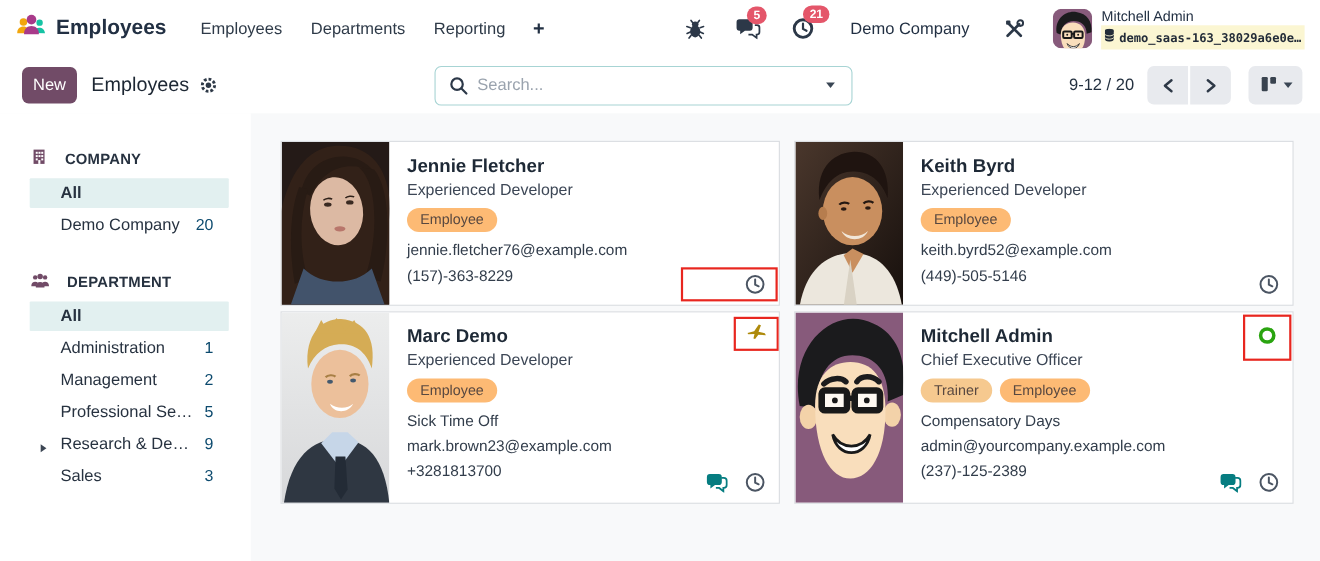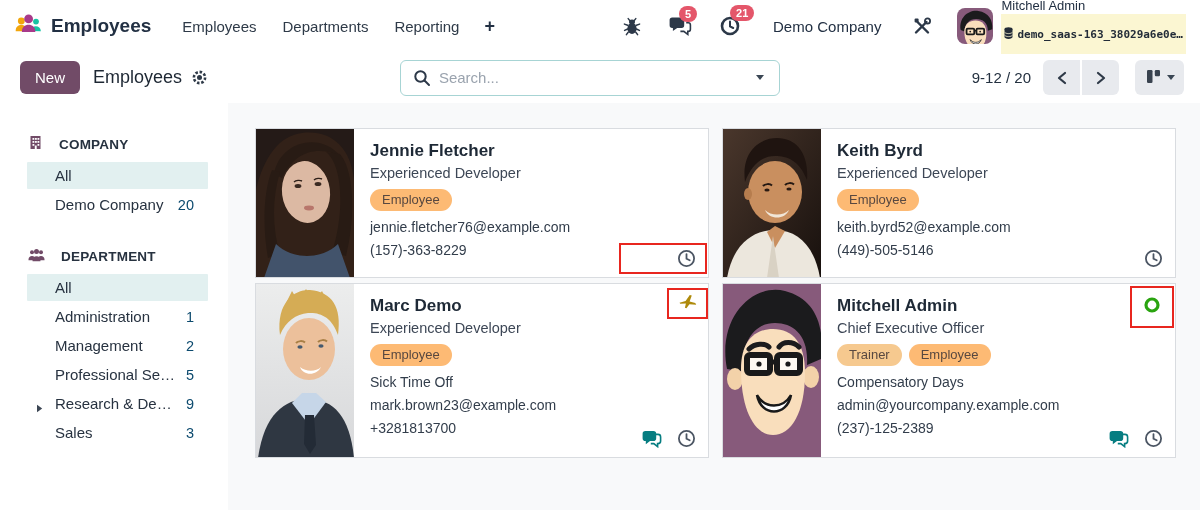--- a/index.html
+++ b/index.html
@@ -19,27 +19,27 @@
   .icon-btn { position:relative; padding:6px 9px; cursor:pointer; display:flex; align-items:center; }
   .count-badge {
     position:absolute; top:-4px; left:19px; background:#e4566a; color:#fff;
     font-size:11px; font-weight:700; line-height:1; border-radius:10px; padding:3px 6px 2px;
   }
   .company-label { font-size:15px; color:#223043; padding:6px 12px; cursor:pointer; }
   .user-menu { display:flex; align-items:center; gap:8px; margin-left:6px; cursor:pointer; }
   .avatar { width:36px; height:36px; border-radius:8px; overflow:hidden; flex-shrink:0; }
   .avatar svg { display:block; width:100%; height:100%; }
   .user-name { font-size:13px; color:#223043; line-height:1.25; }
-  .db-row { display:flex; align-items:center; gap:4px; background:#fbf6d2; padding:11px 3px; }
+  .db-row { display:flex; align-items:center; gap:4px; background:#fbf6d2; padding:2px 3px; }
   .db-text { font-family:"DejaVu Sans Mono", monospace; font-weight:700; font-size:11px; color:#232c38; }
 
   
   .control-panel { height:51px; display:flex; align-items:center; padding:0 16px 0 20px; background:#fff; }
   .btn-new { background:#714B67; color:#fff; border:none; border-radius:6px; font-size:15px;
-             padding:8px 15px; cursor:pointer; font-family:inherit; }
+             padding:8px 10px; cursor:pointer; font-family:inherit; }
   .breadcrumb { display:flex; align-items:center; gap:9px; margin-left:13px; }
   .breadcrumb-title { font-size:18px; color:#1d2733; }
   .gear-btn { cursor:pointer; display:flex; align-items:center; }
   .search-area { flex:1; display:flex; justify-content:center; }
   .search-box { width:380px; height:36px; border:1px solid #a7d4d4; border-radius:6px;
                 display:flex; align-items:center; background:#fff; overflow:hidden; }
   .search-box .mag { padding:0 8px 0 12px; display:flex; }
   .search-input { flex:1; border:none; outline:none; font-size:15px; color:#374151; font-family:inherit; }
   .search-input::placeholder { color:#9aa3ae; }
   .search-caret { width:38px; align-self:stretch; display:flex; align-items:center; justify-content:center; cursor:pointer; }
@@ -56,21 +56,21 @@
 
   
   .content { display:flex; height:407px; background:#f8f9fa; }
   .sidebar { width:228px; background:#fff; padding-top:26px; flex-shrink:0; }
   .section { margin-bottom:24px; }
   .section-title { display:flex; align-items:center; gap:16px; padding:6px 16px 9px 28px;
                    font-size:13.5px; font-weight:700; color:#273240; letter-spacing:.2px; }
   .s-item { position:relative; margin:0 20px 2px 27px; padding:5px 14px 5px 28px;
             display:flex; justify-content:space-between; align-items:center;
             font-size:15px; color:#273240; cursor:pointer; border-radius:1px; }
-  .s-item.selected { background:#e2f0f0; font-weight:400; }
+  .s-item.selected { background:#e2f0f0; font-weight:700; }
   .s-item .count { color:#0c4a6e; font-size:14.5px; }
   .s-item .expand-caret { position:absolute; left:9px; top:9px; }
 
   .kanban { flex:1; padding:25px 24px 0 27px; display:grid;
             grid-template-columns:1fr 1fr; grid-template-rows:150px 175px; gap:5px 13px; }
   .card { position:relative; background:#fff; border:1px solid #d9dce0; display:flex; overflow:hidden; cursor:pointer; }
   .card-photo { width:98px; flex-shrink:0; }
   .card-photo svg { display:block; width:98px; height:100%; }
   .card-body { flex:1; padding:9px 12px 8px 16px; position:relative; }
   .emp-name { font-size:17px; font-weight:700; color:#1e2936; margin:3px 0 4px; }

